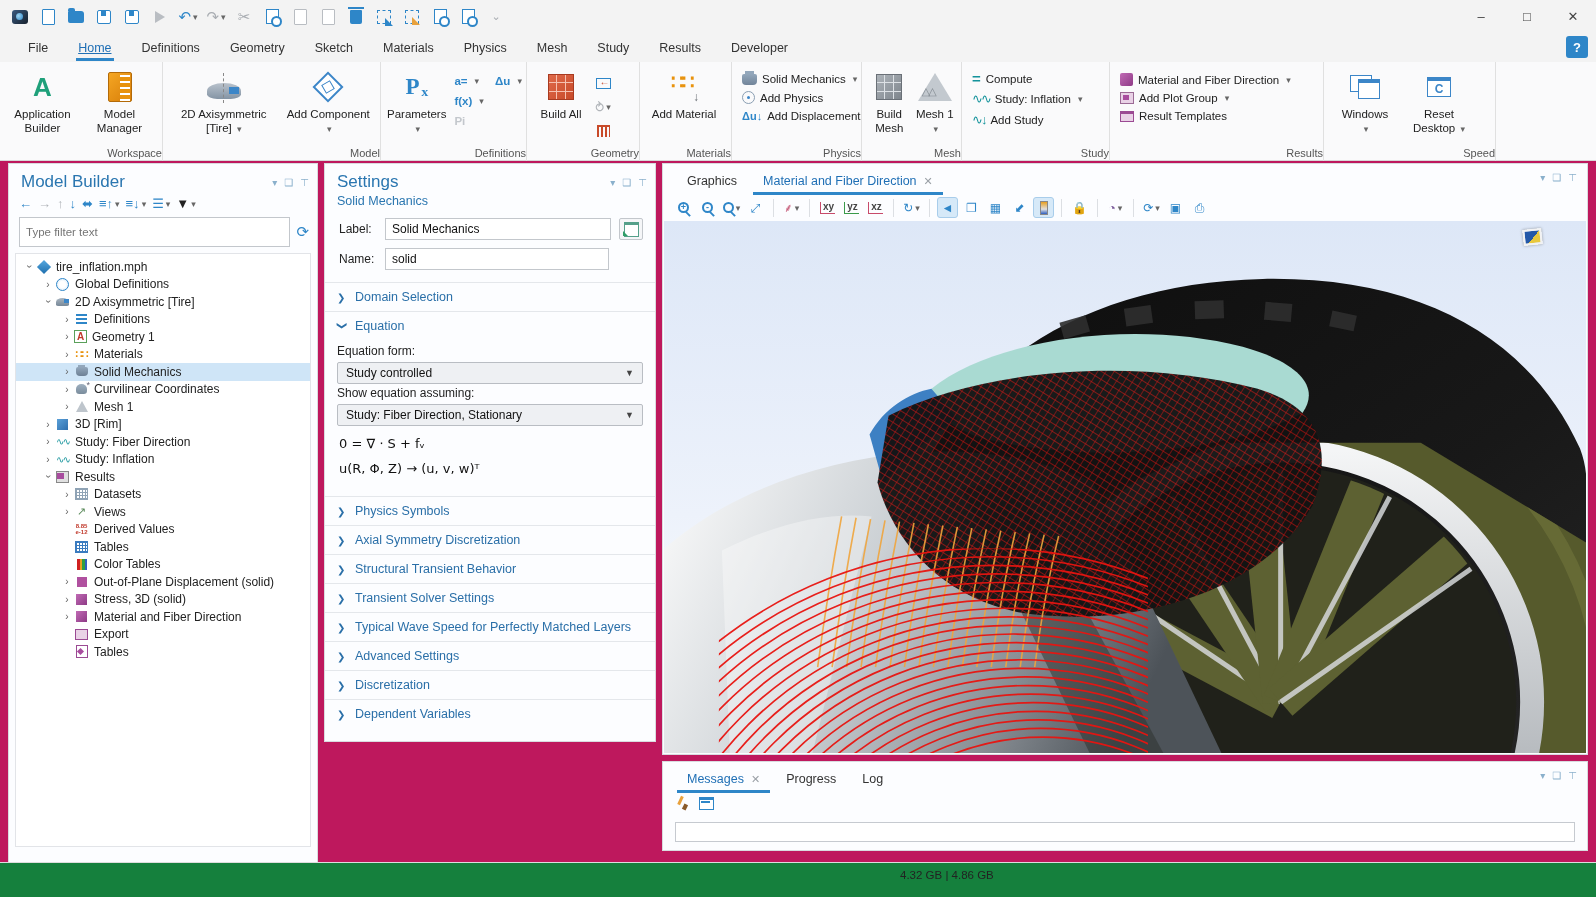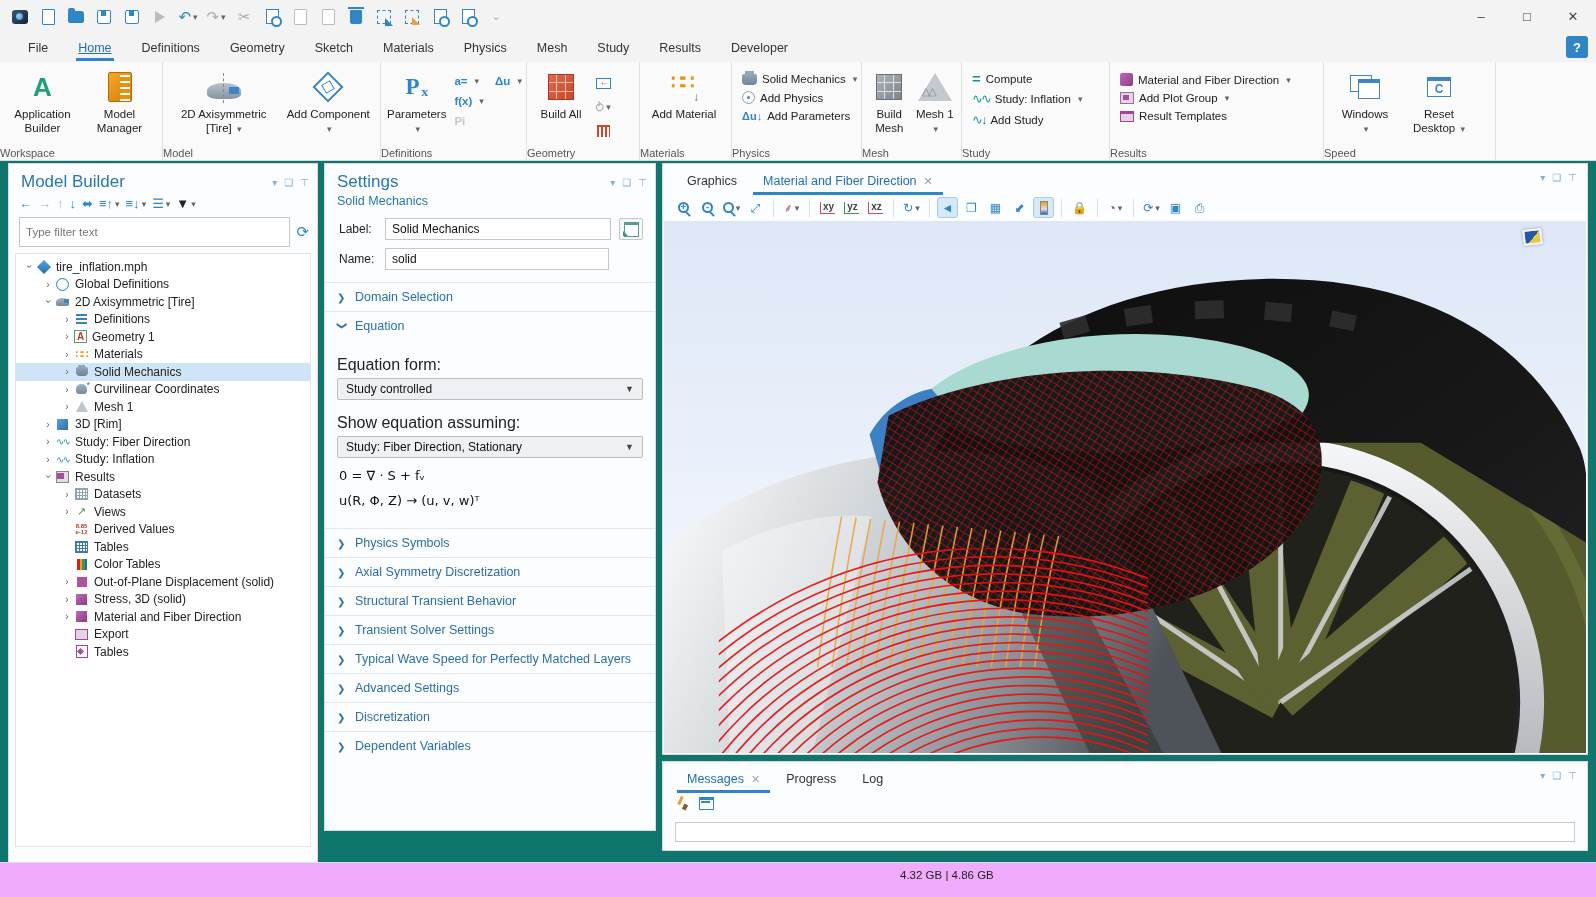--- a/index.html
+++ b/index.html
@@ -39,21 +39,21 @@
   
   .menubar { position:absolute; left:0; top:33px; right:0; height:29px; background:#f3f3f3; display:flex; align-items:center; gap:30px; padding-left:28px; font-size:12.5px; color:#333; }
   .menu-item { height:29px; display:flex; align-items:center; position:relative; cursor:default; }
   .menu-item.active { color:#1f6fb5;text-decoration:underline; }
   .menu-item.active:after { content:""; position:absolute; left:-2px; right:-2px; bottom:1px; height:3px; background:#2e86c8; }
   .help-btn { position:absolute; right:8px; top:36px; width:22px; height:22px; background:#2e86c8; color:#fff; font-weight:bold; display:flex; align-items:center; justify-content:center; border-radius:3px; font-size:13px; }
 
   
   .ribbon { position:absolute; left:0; top:62px; right:0; height:99px; background:#fafafb; border-bottom:1px solid #d8d8d8; display:flex; }
   .rgroup { position:relative; height:99px; border-right:1px solid #e0e0e0; padding:4px 6px 16px 6px; display:flex; gap:4px; align-items:flex-start; }
-  .rgroup-label { position:absolute; left:0; right:0; bottom:2px; text-align:left; font-size:11px; color:#555; }
+  .rgroup-label { position:absolute; left:8px; right:0; bottom:2px; text-align:right; font-size:11px; color:#555; }
   .bigbtn { width:78px; display:flex; flex-direction:column; align-items:center; text-align:center; padding-top:4px; border-radius:3px; color:#222; }
   .bigbtn .bicon { height:34px; display:flex; align-items:center; justify-content:center; }
   .bigbtn .blabel { font-size:11.5px; line-height:1.25; margin-top:3px; }
   .rowbtns { display:flex; flex-direction:column; justify-content:flex-start; gap:4px; padding-top:6px; }
   .rowbtn { display:flex; align-items:center; gap:5px; font-size:11.5px; color:#222; padding:1px 4px; border-radius:3px; white-space:nowrap; }
   .smallcol { display:flex; flex-direction:column; gap:6px; padding-top:8px; }
   .smicon { width:20px; height:18px; display:flex; align-items:center; justify-content:center; border-radius:3px; }
 
   .bi-A { font-size:26px; font-weight:bold; color:#1fa07a; }
   .bi-cabinet { width:24px; height:30px; background:linear-gradient(135deg,#f5a623,#d87f0a); border:1px solid #b36a08; border-radius:2px; position:relative; }
@@ -92,21 +92,21 @@
   .si-atom:before { content:""; position:absolute; left:4px; top:4px; width:3px; height:3px; border-radius:50%; background:#3c86c8; }
   .si-du { color:#2e86c8; font-size:11px; font-weight:bold; }
   .si-eq { color:#14939b; font-size:15px; font-weight:bold; line-height:0.8; }
   .si-squig { color:#14939b; font-size:13px; letter-spacing:-2px; }
   .si-pcube { width:13px; height:13px; background:linear-gradient(135deg,#c06ab4,#8e3a86); border-radius:2px; }
   .si-players { width:14px; height:12px; border:1.5px solid #9b6a95; background:#e9d2e6; position:relative; }
   .si-players:before { content:""; position:absolute; left:2px; top:2px; width:6px; height:5px; background:#a84c9e; }
   .si-ptempl { width:14px; height:11px; border:1.5px solid #9b4a93; border-top-width:3px; background:#e9d2e6; }
 
   
-  .main { position:absolute; left:0; top:161px; right:0; bottom:35px; background:#0f766e; }
+  .main { position:absolute; left:0; top:161px; right:0; bottom:35px; background:#be185d; }
   .panel { position:absolute; background:#fcfdff; border:1px solid #d9dbdf; }
   .phead { display:flex; align-items:center; padding:8px 8px 2px 12px; }
   .ptitle { color:#2a76b0; font-size:17px; flex:1; }
   .pwinbtns { display:flex; gap:7px; color:#8ab0cc; font-size:10px; align-items:center; }
   .psub { color:#2a76b0; font-size:12.5px; padding:0 12px 6px 12px; }
 
   
   #mb-toolbar { display:flex; align-items:center; gap:6px; padding:2px 8px 6px 10px; }
   .mbt { display:flex; align-items:center; font-size:13px; }
   .mb-filter { display:flex; align-items:center; gap:6px; padding:0 8px 6px 10px; }
@@ -154,21 +154,21 @@
   .form-row { display:flex; align-items:center; padding:4px 12px 4px 14px; gap:8px; }
   .form-row label { width:38px; font-size:12px; color:#222; }
   .form-row input { flex:1; height:22px; border:1px solid #c3c7cc; padding:0 6px; font-size:12px; background:#fff; outline:none; color:#111; }
   .label-btn { width:24px; height:22px; border:1px solid #c3c7cc; background:#f5f6f8; border-radius:2px; display:flex; align-items:center; justify-content:center; position:relative; }
   .label-btn:before { content:""; width:13px; height:11px; border:1.5px solid #55a08a; border-top-width:3.5px; background:#fff; }
   .label-btn:after { content:""; position:absolute; left:3px; bottom:3px; width:0; height:0; border-bottom:5px solid #2f9e68; border-right:5px solid transparent; }
   .sec { border-top:1px solid #e4e7eb; }
   .sec-head { display:flex; align-items:center; height:28px; padding-left:12px; gap:8px; color:#2a6fa8; font-size:12.5px; }
   .sec-chev { color:#2a6fa8; font-size:10px; width:10px; display:inline-block; }
   .sec-body { padding:2px 12px 10px 12px; }
-  .cap { font-size:16px; color:#222; margin:14px 0 4px 0; }
+  .cap { font-size:12px; color:#222; margin:2px 0 4px 0; }
   .dropdown { height:22px; background:#eef0f3; border:1px solid #b9bdc3; border-radius:2px; display:flex; align-items:center; padding:0 8px; font-size:12px; color:#111; }
   .dropdown .dd-caret { margin-left:auto; color:#444; font-size:9px; }
   .eqline { font-size:13px; color:#111; margin:10px 2px; font-family:"DejaVu Sans",sans-serif; }
 
   
   .tabsrow { display:flex; align-items:flex-end; padding-left:14px; gap:6px; height:31px; position:relative; }
   .gtab { display:flex; align-items:center; gap:7px; padding:0 10px 7px 10px; font-size:12.5px; color:#333; position:relative; }
   .gtab.active { color:#1f6fb5; }
   .gtab.active:after { content:""; position:absolute; left:0; right:0; bottom:0; height:3px; background:#2e86c8; }
   .tab-close { color:#9aa0a6; font-size:11px; }
@@ -185,21 +185,21 @@
   
   .msg-toolbar { display:flex; gap:8px; padding:3px 0 5px 14px; align-items:center; }
   .mi-brush { width:14px; height:14px; position:relative; }
   .mi-brush:before { content:""; position:absolute; left:2px; top:0; width:3px; height:9px; background:#e8a13c; transform:rotate(25deg); }
   .mi-brush:after { content:""; position:absolute; left:6px; top:8px; width:4px; height:6px; background:#8a5a2a; transform:rotate(25deg); }
   .mi-win { width:15px; height:13px; border:1.5px solid #2e86c8; border-top-width:3.5px; background:#fff; position:relative; }
   .mi-win:after { content:""; position:absolute; left:1px; top:1px; width:9px; height:2px; background:#2e86c8; }
   .msg-box { position:absolute; left:12px; right:12px; top:60px; bottom:8px; background:#fff; border:1px solid #c6cad0; }
 
   
-  .statusbar { position:absolute; left:0; right:0; bottom:0; height:35px; background:#f0abfc; border-top:1px solid #dddddd; }
+  .statusbar { position:absolute; left:0; right:0; bottom:0; height:35px; background:#15803d; border-top:1px solid #dddddd; }
   .statusbar span { position:absolute; left:900px; top:6px; font-size:11.5px; color:#222; }
 </style>
 </head>
 <body>
 
 <div id="root">
 
   <div class="titlebar">
     <div class="qat" id="qat">
         <div class="qbtn">
@@ -381,21 +381,21 @@
             <span class="si-solid"></span>
             <span>Solid Mechanics</span>
             <span class="caret">▾</span>
           </div>
         <div class="rowbtn">
             <span class="si-atom"></span>
             <span>Add Physics</span>
           </div>
         <div class="rowbtn">
             <span class="si-du">Δu↓</span>
-            <span>Add Parameters</span>
+            <span>Add Displacement</span>
           </div>
       </div>
       <div class="rgroup-label">Physics</div>
     </div>
 
     <div class="rgroup" style="width:100px">
       <div class="bigbtn" style="width:44px">
         <div class="bicon">
             <span class="bi-meshcube"></span>
           </div>
@@ -627,21 +627,21 @@
             <span>Export</span>
           </div>
           <div class="trow" style="padding-left: 44px;">
             <span class="texp"></span>
             <span class="ticon t-reports"></span>
             <span>Tables</span>
           </div>
         </div>
     </div>
 
-    <div class="panel" style="left:324px; top:2px; width:332px; height:668px;">
+    <div class="panel" style="left:324px; top:2px; width:332px; height:579px;">
       <div class="phead">
         <div class="ptitle">Settings</div>
         <div class="pwinbtns">
             <span>▾</span>
             <span>❑</span>
             <span>⊤</span>
           </div>
       </div>
       <div class="psub">Solid Mechanics</div>
       <div class="form-row">

